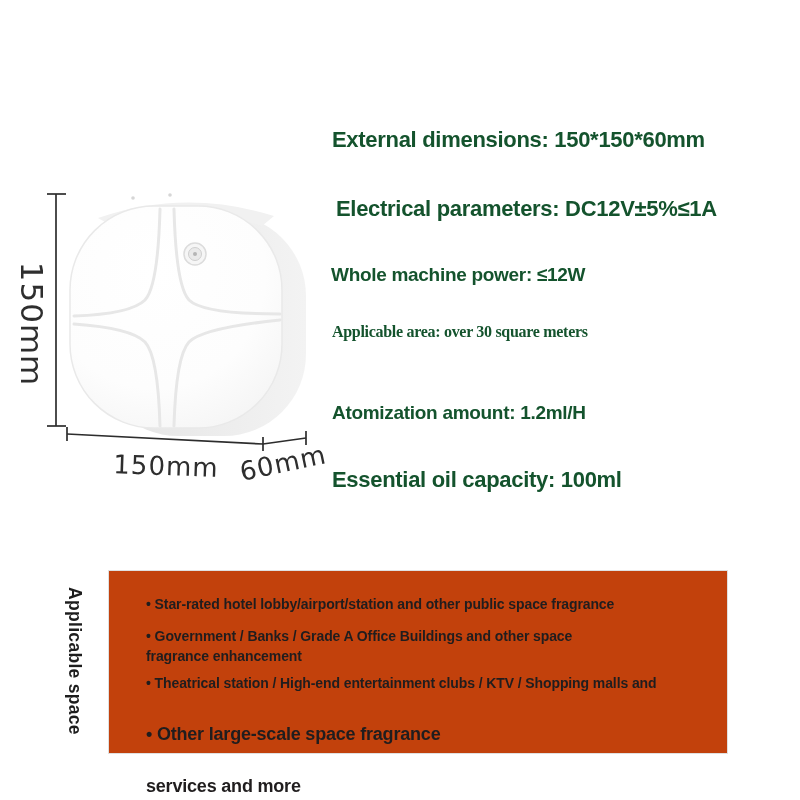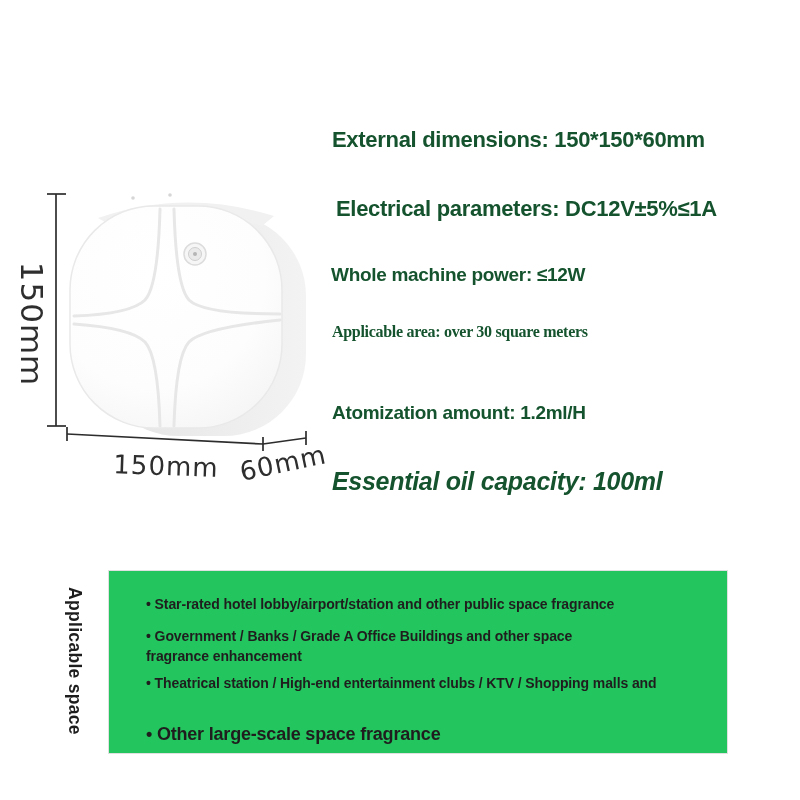--- a/index.html
+++ b/index.html
@@ -24,30 +24,30 @@
   
   .spec{
     position:absolute;left:332px;font-weight:700;white-space:nowrap;
     letter-spacing:-0.3px;color:#14532d;line-height:1.25;
   }
   .s1{top:126px;font-size:22px;}
   .s2{top:195px;left:336px;font-size:22px;}
   .s3{top:263px;left:331px;font-size:19px;}
   .s4{top:322px;font-size:16px;font-family:Liberation Serif, serif;}
   .s5{top:401px;font-size:19px;}
-  .s6{top:466px;font-size:25px;font-style:italic;}
+  .s6{top:466px;font-size:22px;}
   
   .vlabel{
     position:absolute;left:74px;top:661px;font-size:17.5px;font-weight:700;
     letter-spacing:0.3px;color:#1d1d1d;white-space:nowrap;
     transform:translate(-50%,-50%) rotate(90deg);
   }
   .app-box{
     position:absolute;left:108px;top:570px;width:620px;height:184px;
-    box-sizing:border-box;border:1px solid #e0e0e0;background:#22c55e;
+    box-sizing:border-box;border:1px solid #e0e0e0;background:#c2410c;
     padding:23px 12px 0 37px;
   }
   .app-item{margin:0;font-weight:700;color:#201d1e;}
   .app-item .l{display:block;white-space:nowrap;font-size:14px;
     letter-spacing:-0.1px;line-height:20.5px;}
   .i1{margin-bottom:11px;}
   .i2{margin-bottom:6px;}
   .i3{margin-bottom:2px;}
   .i4 .l{font-size:18px;line-height:21px;letter-spacing:-0.2px;margin-top:31px;}
 </style>
@@ -132,17 +132,18 @@
       </p>
       <p class="app-item i2">
         <span class="l">• Government / Banks / Grade A Office Buildings and other space</span>
         <span class="l">fragrance enhancement</span>
       </p>
       <p class="app-item i3">
         <span class="l">• Theatrical station / High-end entertainment clubs / KTV / Shopping malls and</span>
       </p>
       <p class="app-item i4">
         <span class="l">• Other large-scale space fragrance</span>
+        <span class="l">services and more</span>
       </p>
     </div>
   </section>
 
 </div>
 
 </body></html>

